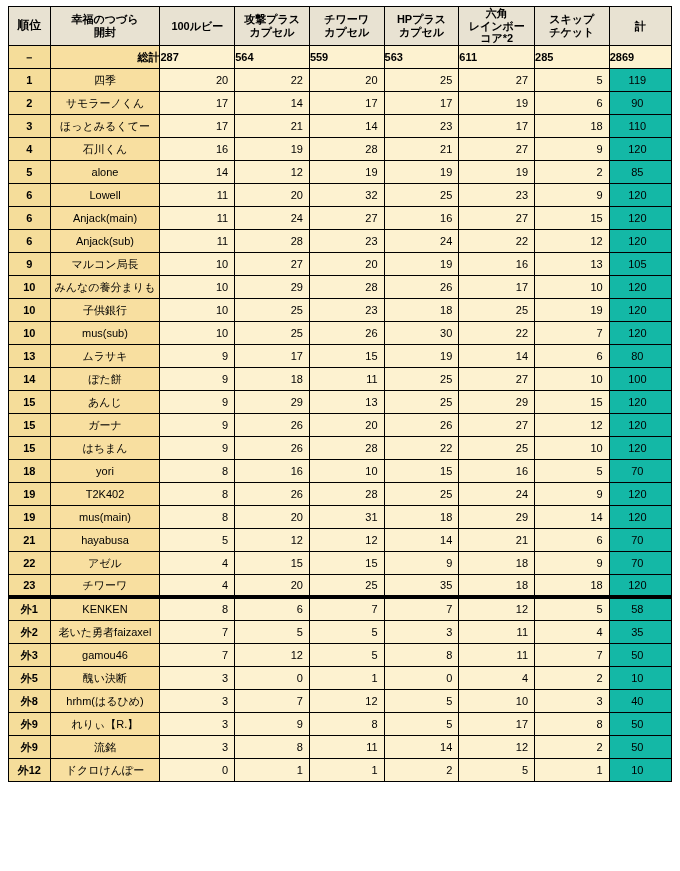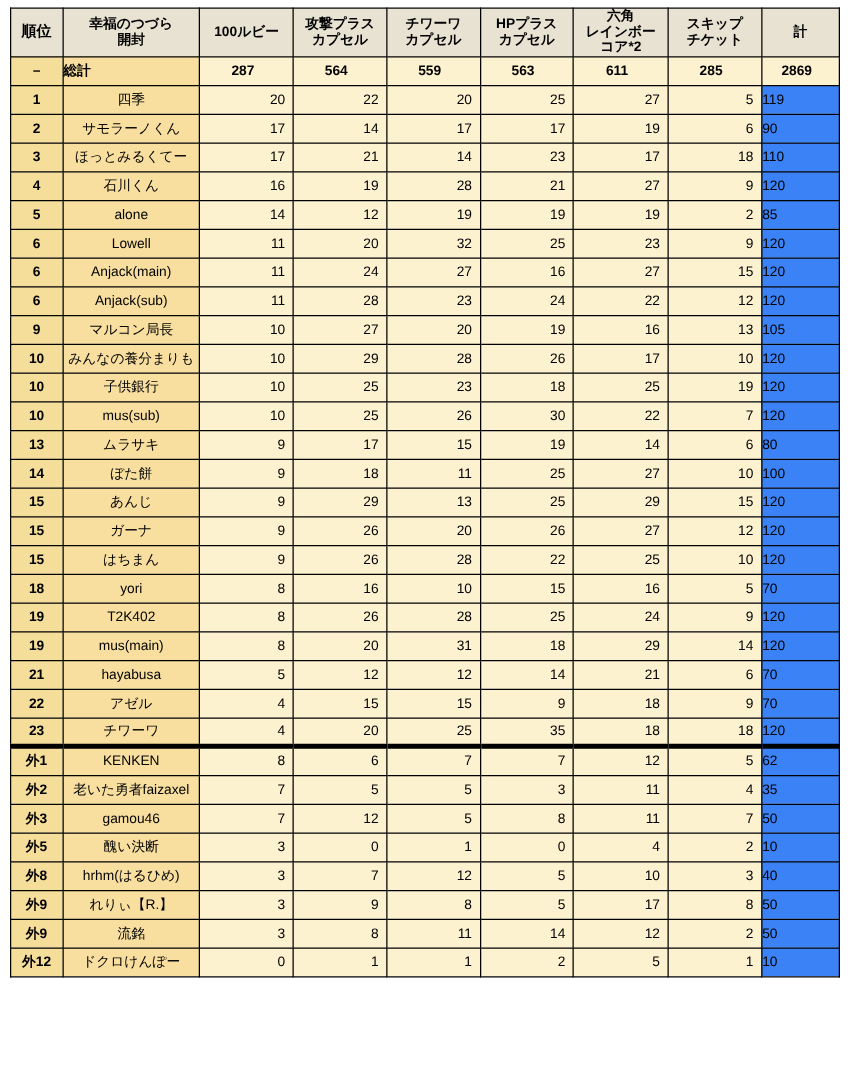--- a/index.html
+++ b/index.html
@@ -51,44 +51,44 @@
   }
   thead th.head-rank { font-size: 12px; margin-left: 36px; }
   thead th .l2 { display: block; }
 
   tr.total-row td {
     background: #e8746b;
     background: #e8786e;
     font-weight: bold;
     text-align: center;
   }
-  tr.total-row td.num { text-align: center; padding-right: 6px; }
-  tr.total-row td.name { text-align: left; }
+  tr.total-row td.num { text-align: left; padding-right: 6px; }
+  tr.total-row td.name { text-align: right; }
 
   tbody td.rank {
     background: #f2d98c;
     background: #f5dd9a;
     text-align: center;
     font-weight: bold;
     font-size: 11px;
   }
   tbody td.name {
     background: #f8dfa0;
     text-align: center;
     font-size: 11px;
   }
   tbody td.num {
     background: #fdf2d0;
     text-align: right;
     padding-right: 6px;
     font-size: 11px;
   }
   tbody td.total {
-    background: #3b82f6;
-    text-align: left;
+    background: #14b8a6;
+    text-align: center;
     padding-right: 6px;
     font-size: 11px;
   }
   tbody tr.divider-row td {
     border-top: 4px solid #000000;
   }
 </style>
 </head>
 <body>
 
@@ -385,21 +385,21 @@
         </tr>
         <tr class="data-row divider-row">
           <td class="rank">外1</td>
           <td class="name">KENKEN</td>
           <td class="num">8</td>
           <td class="num">6</td>
           <td class="num">7</td>
           <td class="num">7</td>
           <td class="num">12</td>
           <td class="num">5</td>
-          <td class="total">62</td>
+          <td class="total">58</td>
         </tr>
         <tr class="data-row">
           <td class="rank">外2</td>
           <td class="name">老いた勇者faizaxel</td>
           <td class="num">7</td>
           <td class="num">5</td>
           <td class="num">5</td>
           <td class="num">3</td>
           <td class="num">11</td>
           <td class="num">4</td>

